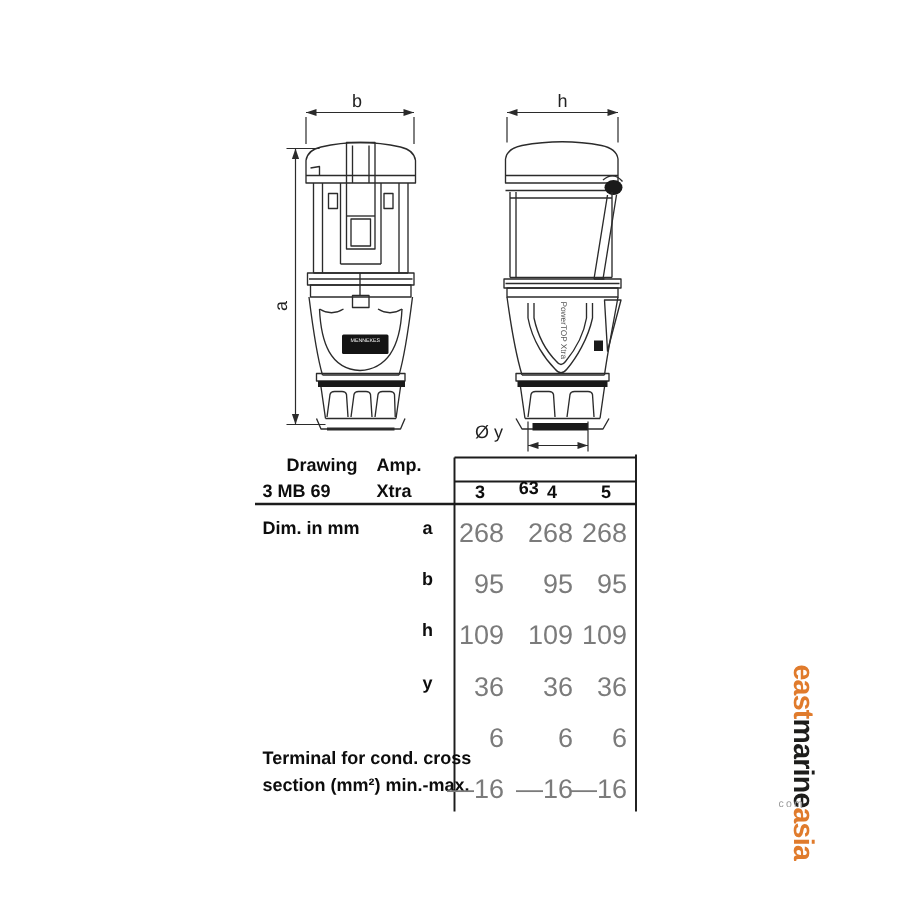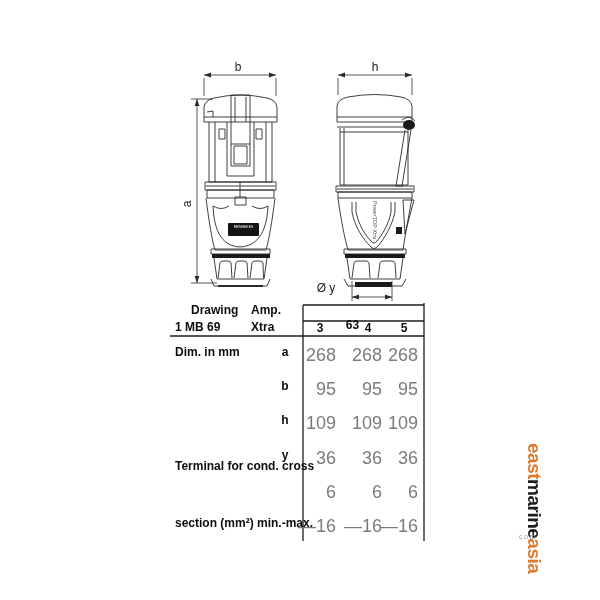--- a/index.html
+++ b/index.html
@@ -148,21 +148,21 @@
   <div class="abs dimlabel rot-ccw" style="left:180px;top:197px;width:14px;height:14px;">a</div>
   <div class="abs dimlabel" style="left:312px;top:281px;width:28px;">Ø y</div>
 
   <div id="brand-label" class="abs" style="left:228px;top:223px;width:31px;height:11px;">MENNEKES</div>
 
   <div id="product-label-wrap" class="abs" style="left:378px;top:201px;width:10px;height:44px;">
     <div id="product-label">PowerTOP Xtra</div>
   </div>
 
   <div class="abs thead" style="left:175px;top:303px;padding-left:16px;">Drawing</div>
-  <div class="abs thead" style="left:175px;top:320px;">1 MB 69</div>
+  <div class="abs thead" style="left:175px;top:320px;">3 MB 69</div>
   <div class="abs thead" style="left:251px;top:303px;">Amp.</div>
   <div class="abs thead" style="left:251px;top:320px;">Xtra</div>
   <div class="abs thead center" style="left:303px;top:318px;width:99px;">63</div>
   <div class="abs thead center" style="left:312px;top:321px;width:16px;">3</div>
   <div class="abs thead center" style="left:360px;top:321px;width:16px;">4</div>
   <div class="abs thead center" style="left:396px;top:321px;width:16px;">5</div>
 
   <div class="abs thead" style="left:175px;top:345px;text-align:right;">Dim. in mm</div>
 
   <div class="abs tdim" style="left:273px;top:345px;width:24px;">a</div>
@@ -178,21 +178,21 @@
   <div class="abs tdim" style="left:273px;top:413px;width:24px;">h</div>
   <div class="abs tval" style="left:298px;top:413px;width:38px;">109</div>
   <div class="abs tval" style="left:344px;top:413px;width:38px;">109</div>
   <div class="abs tval" style="left:380px;top:413px;width:38px;">109</div>
 
   <div class="abs tdim" style="left:273px;top:448px;width:24px;">y</div>
   <div class="abs tval" style="left:298px;top:448px;width:38px;">36</div>
   <div class="abs tval" style="left:344px;top:448px;width:38px;">36</div>
   <div class="abs tval" style="left:380px;top:448px;width:38px;">36</div>
 
-  <div class="abs thead" style="left:175px;top:459px;">Terminal for cond. cross</div>
+  <div class="abs thead" style="left:175px;top:498px;">Terminal for cond. cross</div>
   <div class="abs tval" style="left:298px;top:482px;width:38px;">6</div>
   <div class="abs tval" style="left:344px;top:482px;width:38px;">6</div>
   <div class="abs tval" style="left:380px;top:482px;width:38px;">6</div>
 
   <div class="abs thead" style="left:175px;top:516px;">section (mm²) min.-max.</div>
   <div class="abs tval" style="left:298px;top:516px;width:38px;">—16</div>
   <div class="abs tval" style="left:344px;top:516px;width:38px;">—16</div>
   <div class="abs tval" style="left:380px;top:516px;width:38px;">—16</div>
 
   <div class="abs" style="left:545px;top:443px;width:22px;height:92px;">

